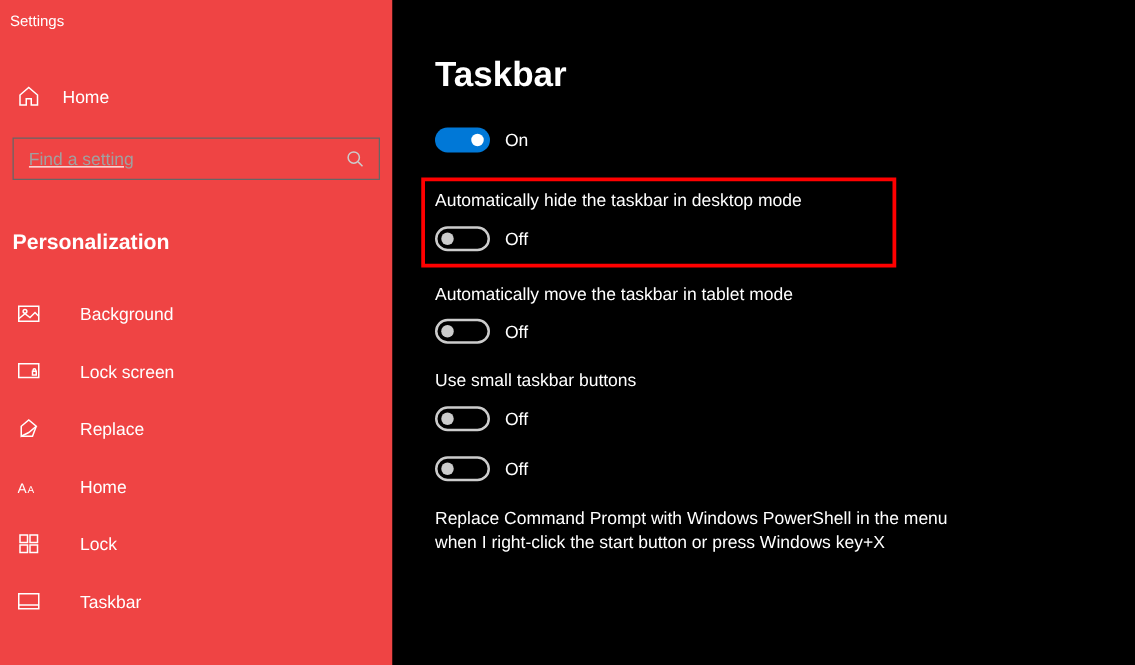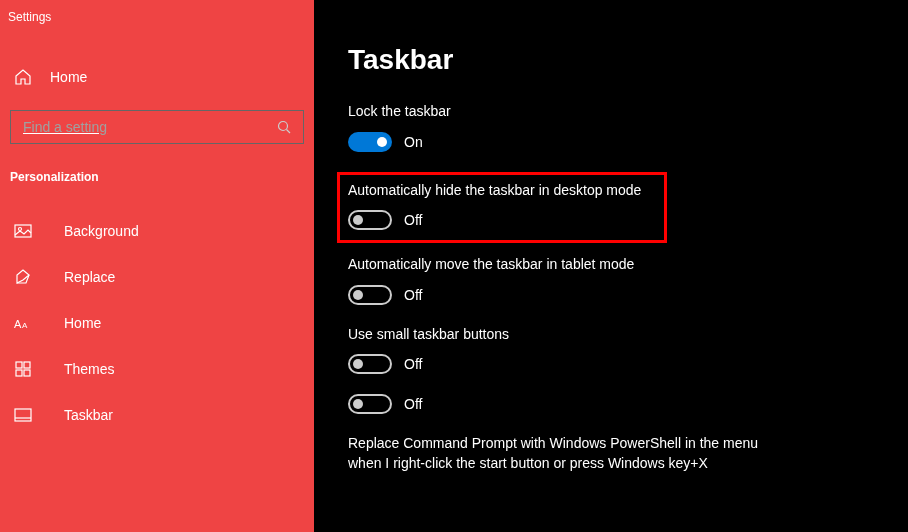--- a/index.html
+++ b/index.html
@@ -70,24 +70,24 @@
     .search-input::placeholder {
       color: #a0a0a0;
     }
     .search-icon {
       position: absolute;
       right: 12px;
       top: 50%;
       transform: translateY(-50%);
     }
     .category-header {
-      font-size: 12px;
+      font-size: 17px;
       font-weight: 600;
       padding: 0 10px;
-      margin-top: 26px;
+      margin-top: 40px;
       margin-bottom: 24px;
     }
     .nav-item {
       display: flex;
       align-items: center;
       padding: 14px 14px;
       cursor: pointer;
       gap: 12px;
     }
     .nav-item .icon {
@@ -157,21 +157,21 @@
       left: 3px;
     }
     .toggle-state {
       font-size: 14px;
     }
     .highlighted {
       border: 3px solid #ff0000;
       padding: 6px 8px 10px 8px;
       margin-left: -11px;
       margin-bottom: 12px;
-      width: 330px;
+      width: 380px;
     }
     .highlighted .setting-label {
       margin-bottom: 10px;
     }
     svg {
       display: block;
     }
   </style>
 </head>
 <body>
@@ -207,20 +207,30 @@
       <svg width="18" height="18" viewBox="0 0 18 18" fill="none" stroke="#ffffff" stroke-width="1.2">
         <rect x="1" y="3" width="16" height="12"></rect>
         <circle cx="6" cy="7" r="1.5"></circle>
         <path d="M1 13 L6 9 L10 12 L14 8 L17 11"></path>
       </svg>
     </span>
     <span class="label">Background</span>
   </div>
 
 
+  <div class="nav-item">
+    <span class="icon">
+      <svg width="18" height="18" viewBox="0 0 18 18" fill="none" stroke="#ffffff" stroke-width="1.2">
+        <rect x="1" y="3" width="16" height="11"></rect>
+        <rect x="12" y="9" width="3" height="3"></rect>
+        <path d="M12.5 9 L12.5 8 C12.5 7.5 13 7 13.5 7 C14 7 14.5 7.5 14.5 8 L14.5 9"></path>
+      </svg>
+    </span>
+    <span class="label">Lock screen</span>
+  </div>
 
   <div class="nav-item">
     <span class="icon">
       <svg width="18" height="18" viewBox="0 0 18 18" fill="none" stroke="#ffffff" stroke-width="1.2">
         <path d="M3 15 L3 7 L9 2 L15 7 L9 12 Z"></path>
         <path d="M3 15 L12 15 L15 7"></path>
       </svg>
     </span>
     <span class="label">Replace</span>
   </div>
@@ -237,39 +247,38 @@
 
   <div class="nav-item">
     <span class="icon">
       <svg width="18" height="18" viewBox="0 0 18 18" fill="none" stroke="#ffffff" stroke-width="1.2">
         <rect x="2" y="2" width="6" height="6"></rect>
         <rect x="10" y="2" width="6" height="6"></rect>
         <rect x="2" y="10" width="6" height="6"></rect>
         <rect x="10" y="10" width="6" height="6"></rect>
       </svg>
     </span>
-    <span class="label">Themes</span>
+    <span class="label">Lock</span>
   </div>
 
   <div class="nav-item">
     <span class="icon">
       <svg width="18" height="18" viewBox="0 0 18 18" fill="none" stroke="#ffffff" stroke-width="1.2">
         <rect x="1" y="3" width="16" height="12"></rect>
         <line x1="1" y1="12" x2="17" y2="12"></line>
       </svg>
     </span>
     <span class="label">Taskbar</span>
   </div>
 </div>
 
 <div class="main">
   <h1 class="page-title">Taskbar</h1>
 
   <div class="setting-group">
-    <div class="setting-label">Lock the taskbar</div>
     <div class="toggle-row">
       <div class="toggle on">
           <div class="toggle-knob"></div>
         </div>
       <span class="toggle-state">On</span>
     </div>
   </div>
 
   <div class="highlighted">
     <div class="setting-label">Automatically hide the taskbar in desktop mode</div>

